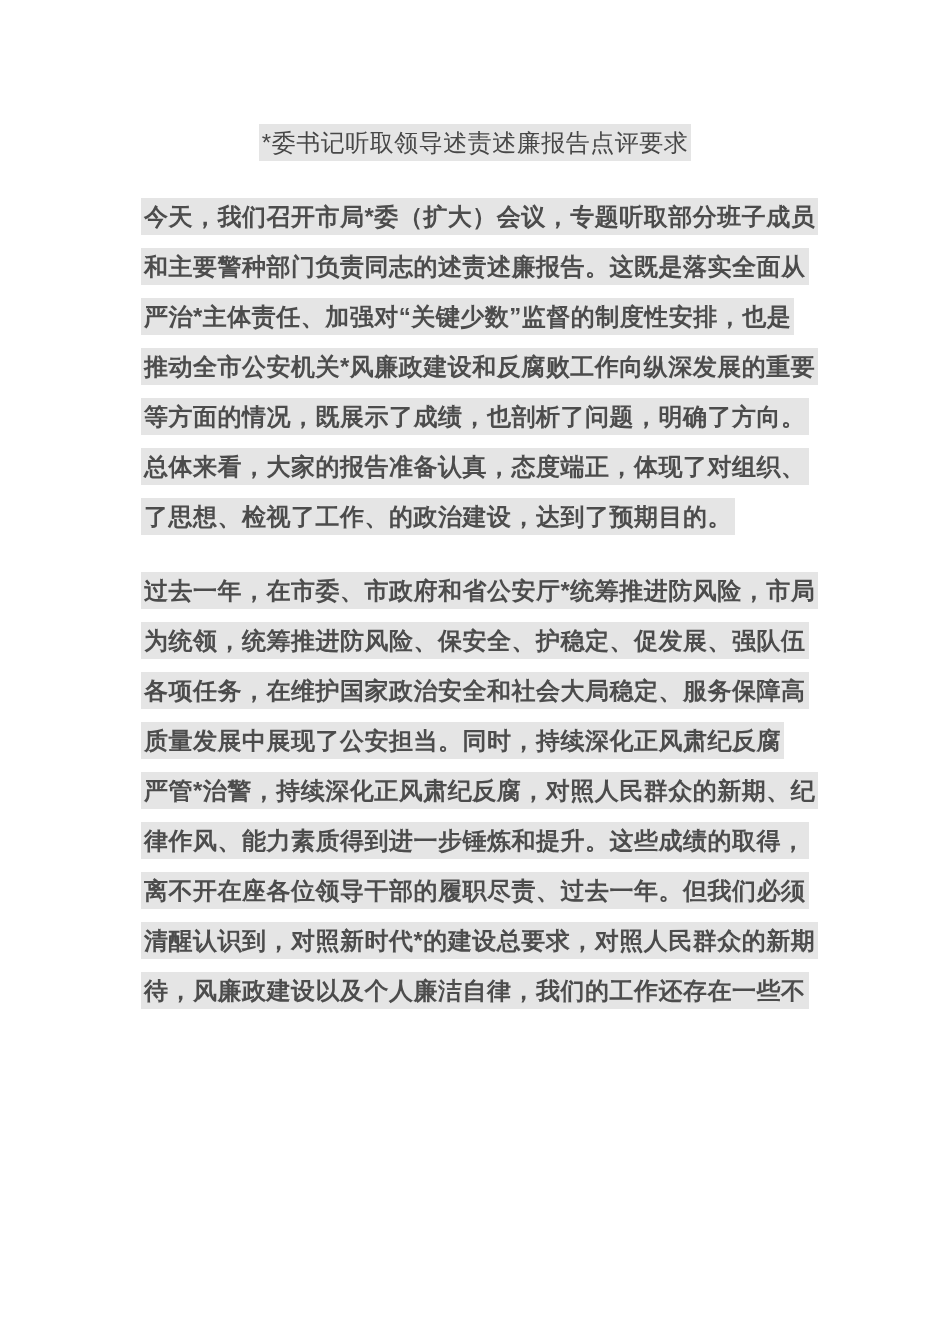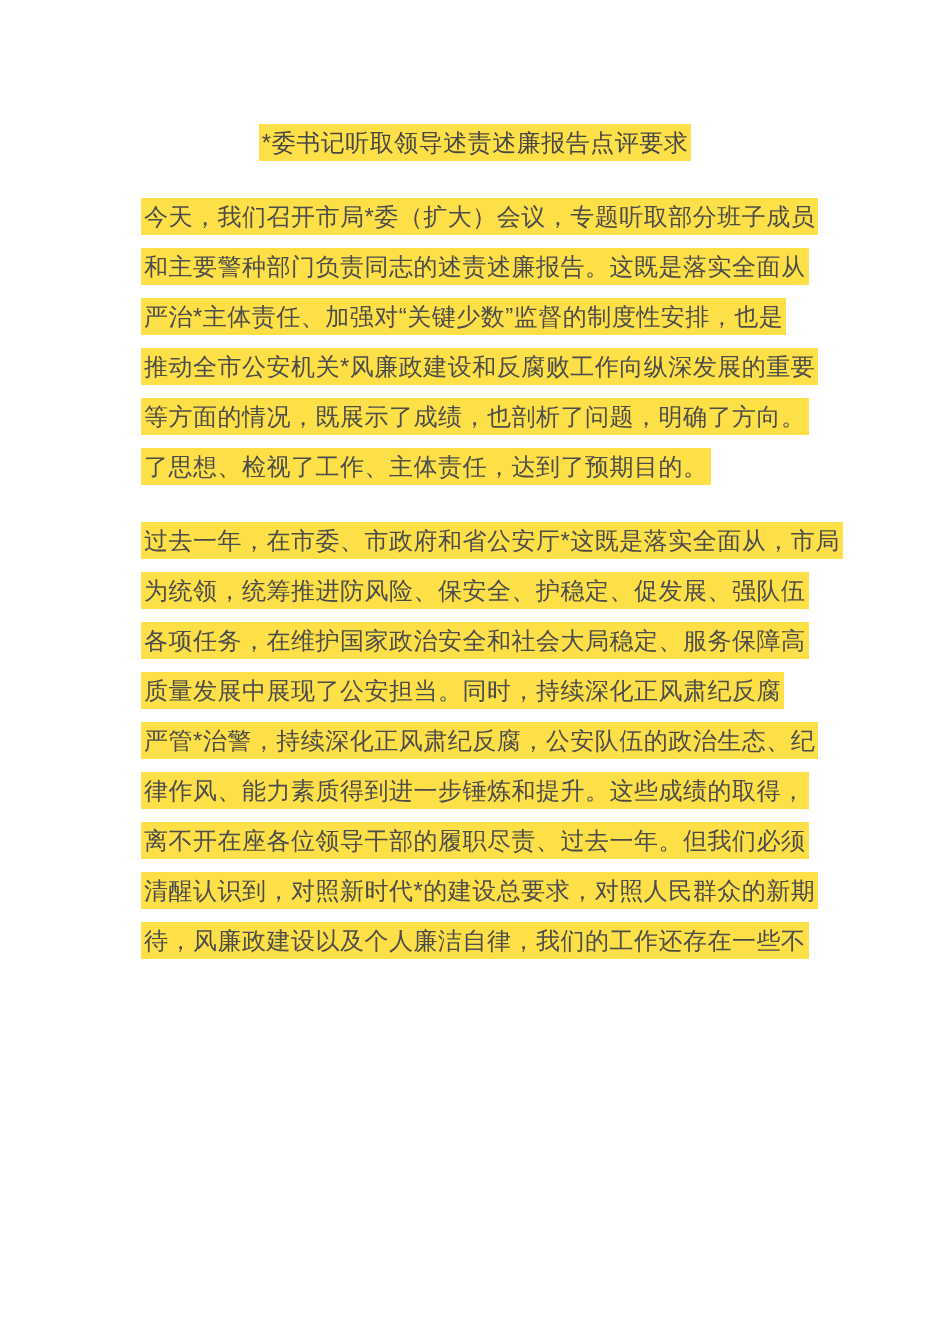--- a/index.html
+++ b/index.html
@@ -19,36 +19,37 @@
     margin-left: 141px;
     padding-top: 117px;
   }
   .line {
     height: 50px;
     display: flex;
     align-items: center;
   }
   .line > span {
     display: inline-block;
-    background: #fde047;
+    background: #e5e5e5;
     color: #4c4c4c;
     font-size: 24px;
     line-height: 37px;
     padding: 0 3px;
     white-space: nowrap;
     letter-spacing: 0.5px;
   }
   .title-line {
     justify-content: center;
   }
   .title-line > span {
     color: #474747;
   }
   .para {
     margin-top: 24px;
+    font-weight: bold;
   }
 </style>
 </head>
 <body>
 
 <div class="page">
   <div class="content">
 
     <div class="line title-line">
       <span>*委书记听取领导述责述廉报告点评要求</span>
@@ -64,39 +65,42 @@
       <div class="line">
           <span>严治*主体责任、加强对“关键少数”监督的制度性安排，也是</span>
         </div>
       <div class="line">
           <span>推动全市公安机关*风廉政建设和反腐败工作向纵深发展的重要</span>
         </div>
       <div class="line">
           <span>等方面的情况，既展示了成绩，也剖析了问题，明确了方向。</span>
         </div>
       <div class="line">
-          <span>了思想、检视了工作、主体责任，达到了预期目的。</span>
+          <span>总体来看，大家的报告准备认真，态度端正，体现了对组织、</span>
+        </div>
+      <div class="line">
+          <span>了思想、检视了工作、的政治建设，达到了预期目的。</span>
         </div>
     </div>
 
     <div class="para">
       <div class="line">
-          <span>过去一年，在市委、市政府和省公安厅*这既是落实全面从，市局</span>
+          <span>过去一年，在市委、市政府和省公安厅*统筹推进防风险，市局</span>
         </div>
       <div class="line">
           <span>为统领，统筹推进防风险、保安全、护稳定、促发展、强队伍</span>
         </div>
       <div class="line">
           <span>各项任务，在维护国家政治安全和社会大局稳定、服务保障高</span>
         </div>
       <div class="line">
           <span>质量发展中展现了公安担当。同时，持续深化正风肃纪反腐</span>
         </div>
       <div class="line">
-          <span>严管*治警，持续深化正风肃纪反腐，公安队伍的政治生态、纪</span>
+          <span>严管*治警，持续深化正风肃纪反腐，对照人民群众的新期、纪</span>
         </div>
       <div class="line">
           <span>律作风、能力素质得到进一步锤炼和提升。这些成绩的取得，</span>
         </div>
       <div class="line">
           <span>离不开在座各位领导干部的履职尽责、过去一年。但我们必须</span>
         </div>
       <div class="line">
           <span>清醒认识到，对照新时代*的建设总要求，对照人民群众的新期</span>
         </div>

